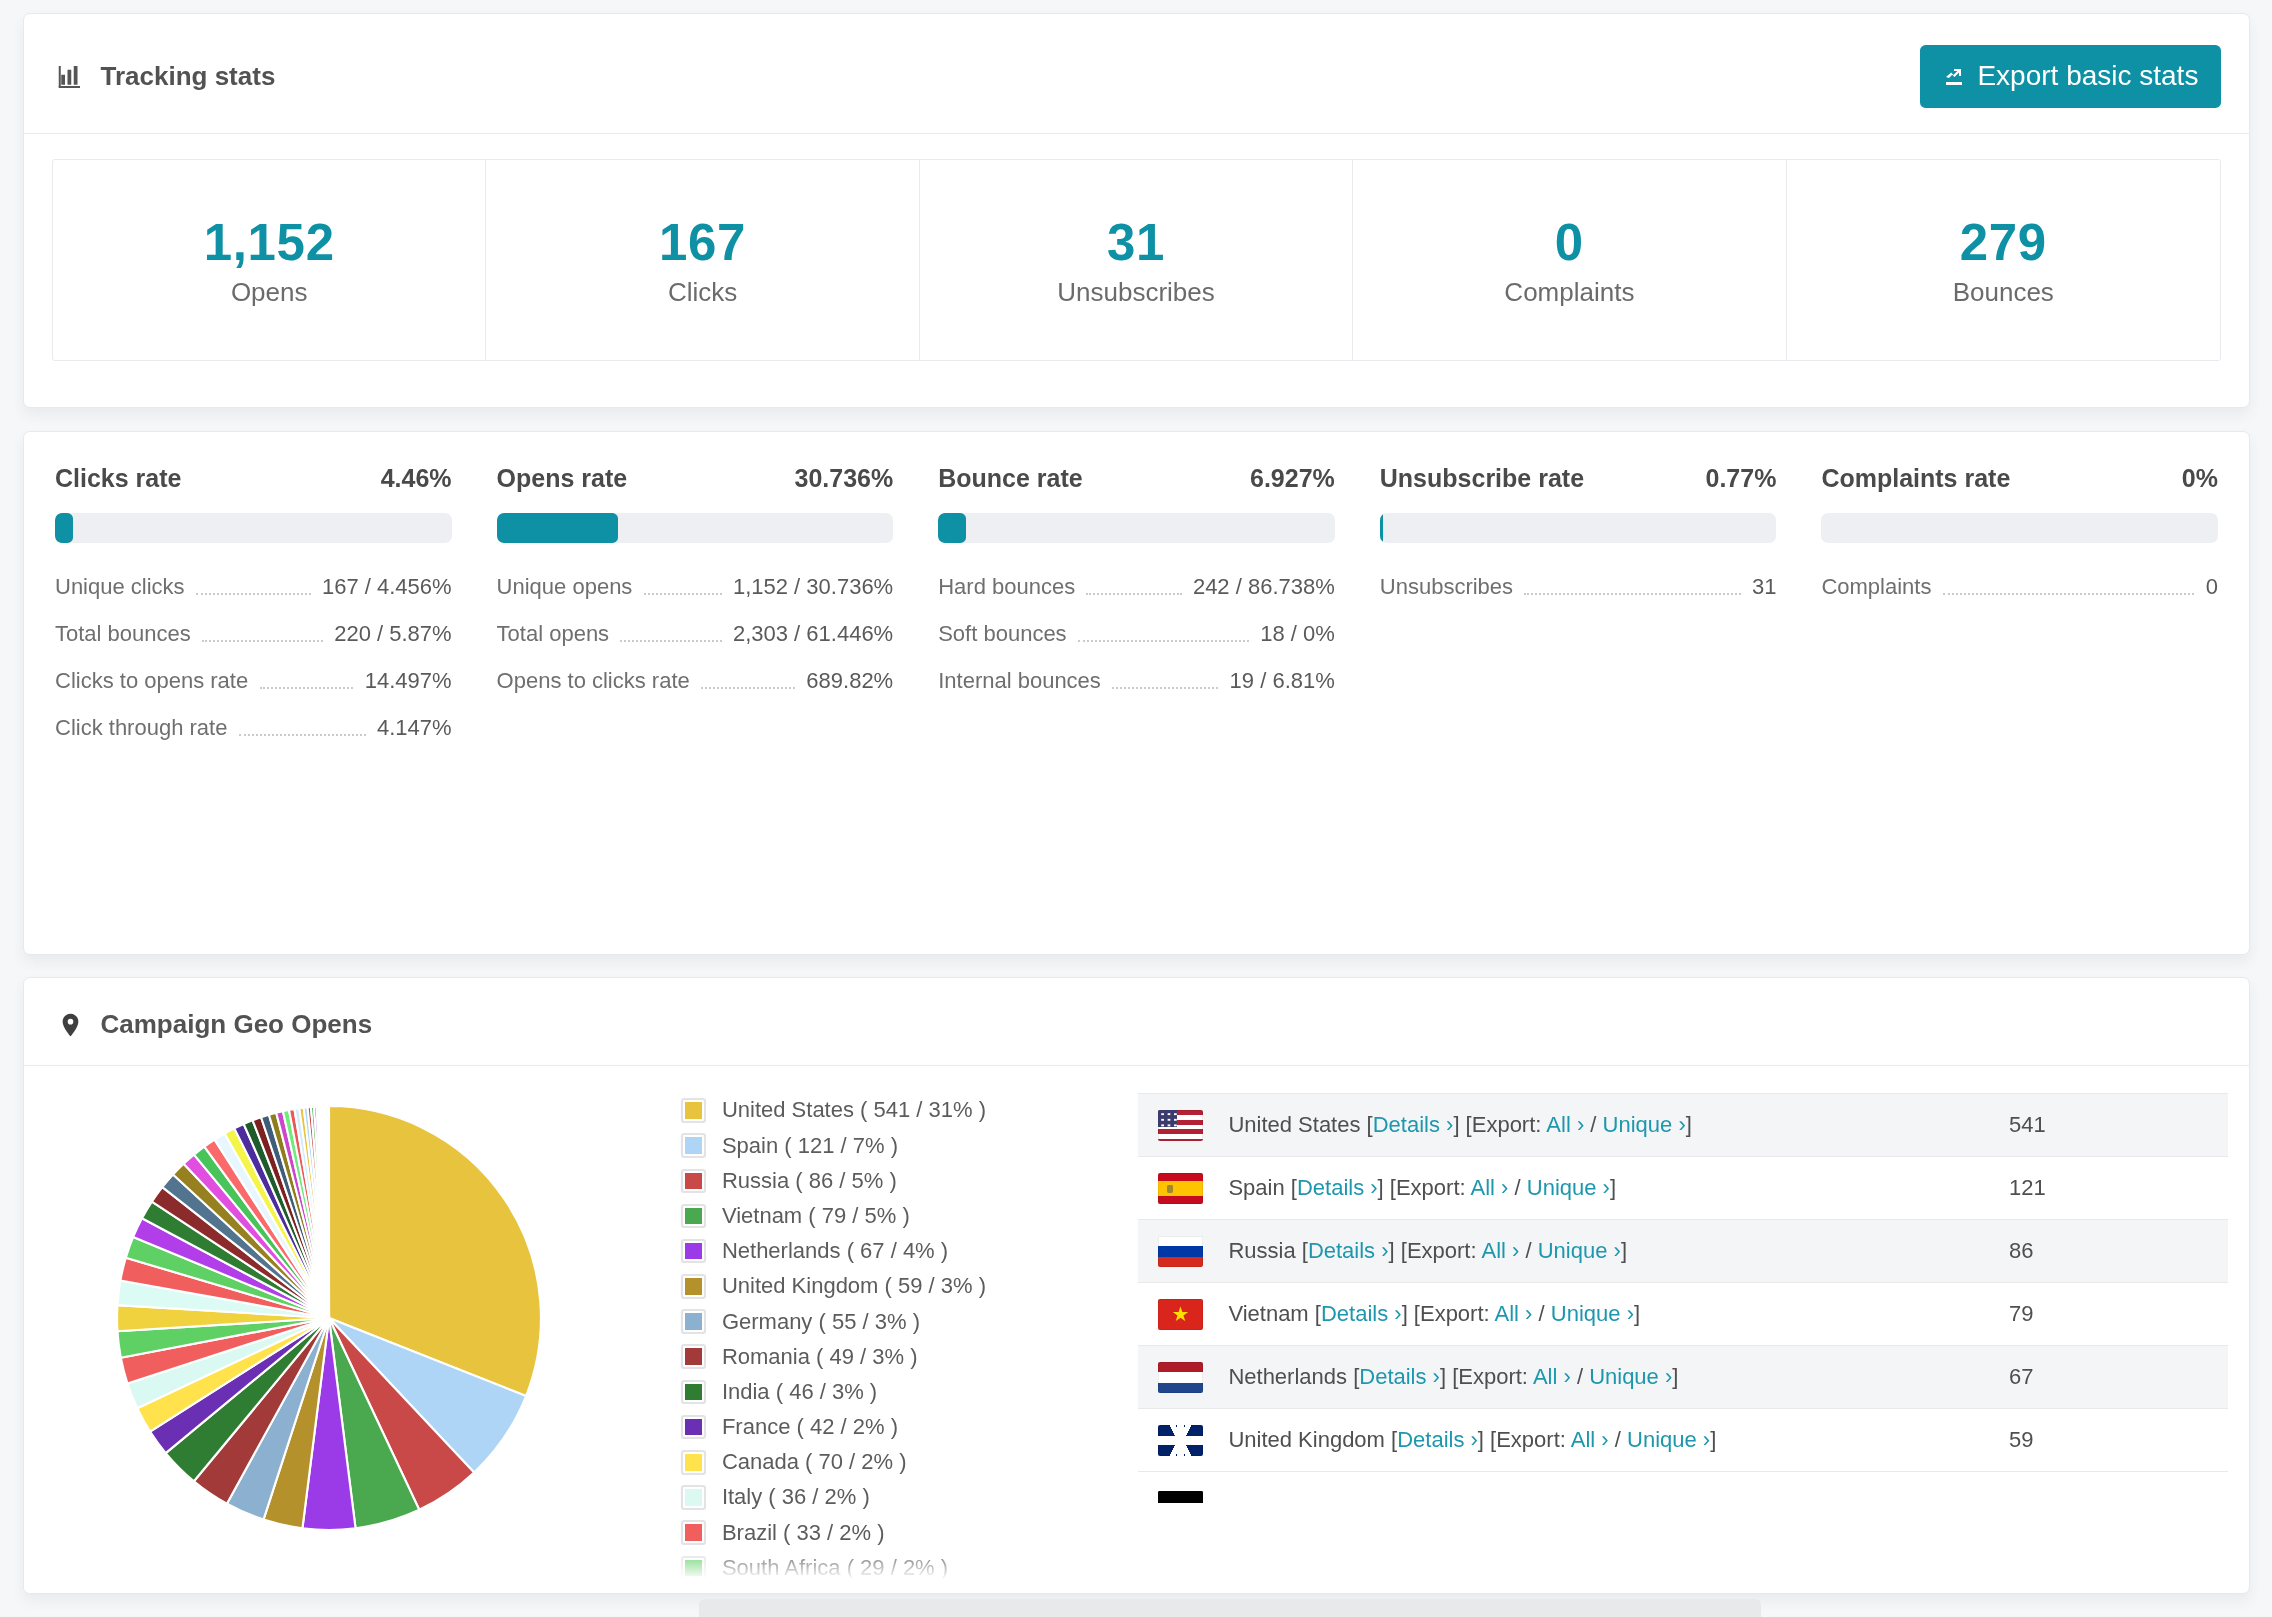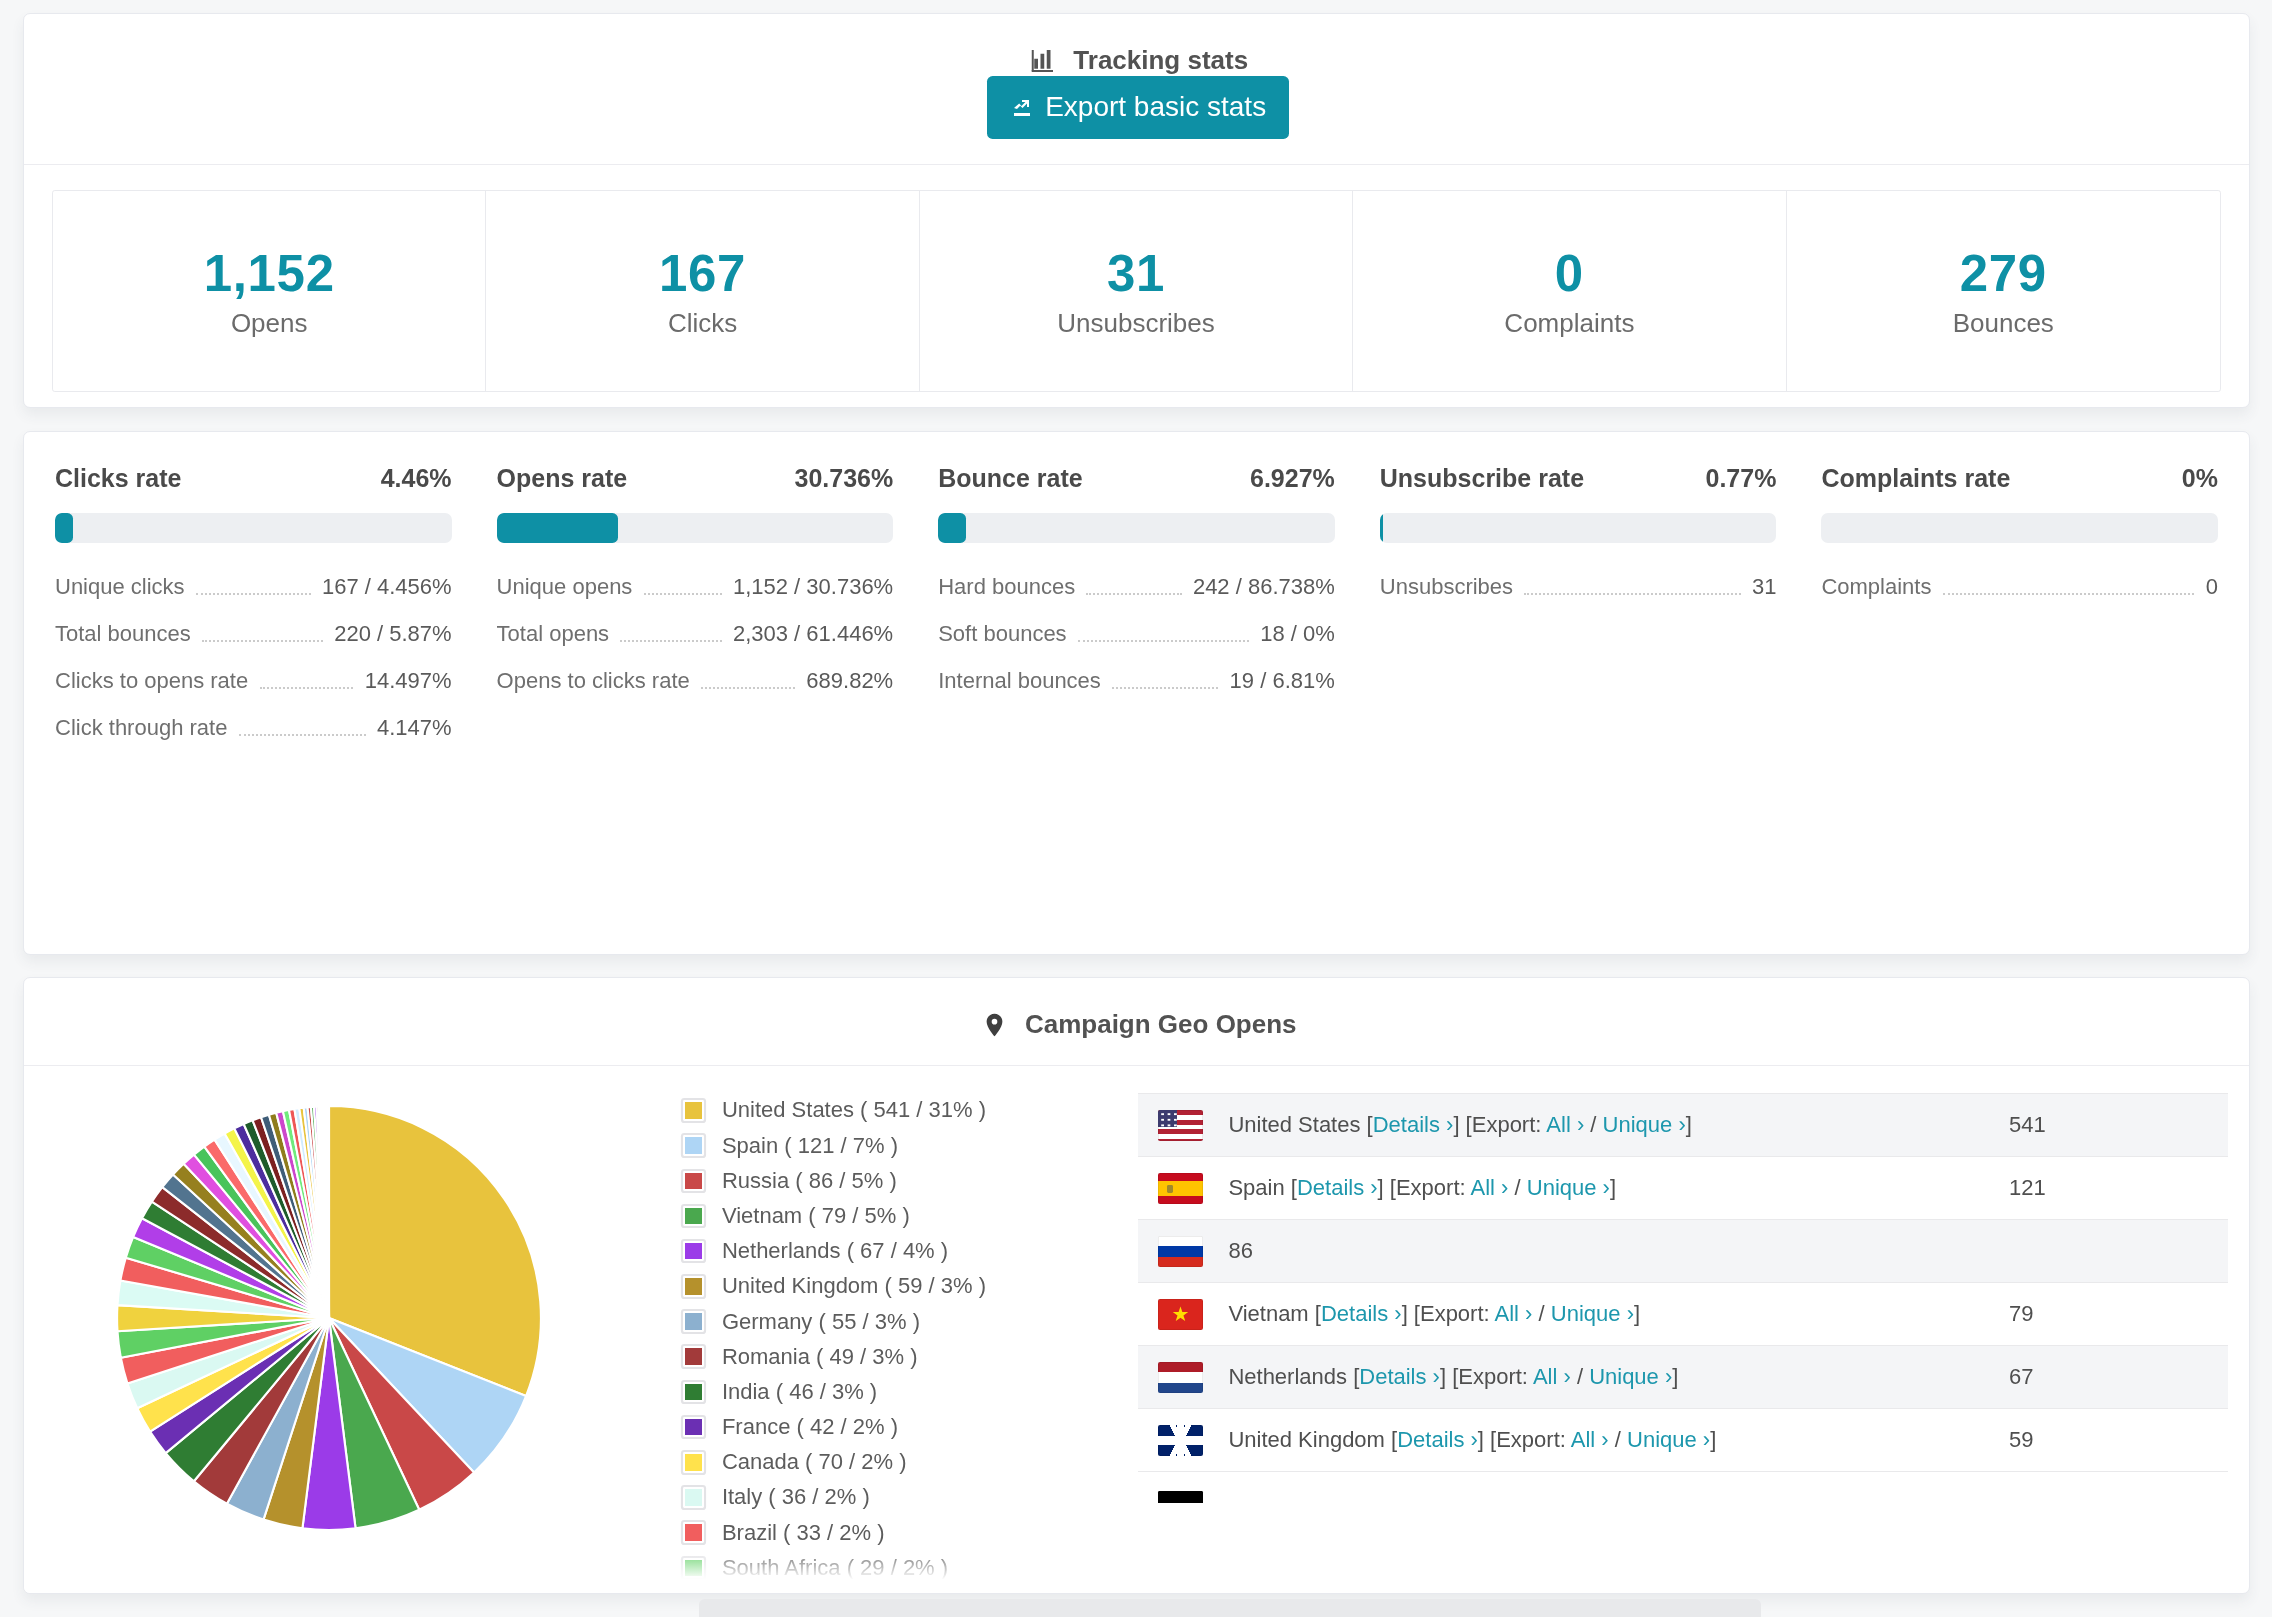--- a/index.html
+++ b/index.html
@@ -24,21 +24,20 @@
     box-shadow:0 7px 12.7px rgba(55,65,90,.07);
   }
   #card-tracking{top:12.7px;height:395px}
   #card-rates{top:431px;height:524px}
   #card-geo{top:977px;height:617px;overflow:hidden}
 
   
   .card-head{
     display:flex;align-items:center;padding:31px 28px 25.4px 31px;
     border-bottom:0.7px solid var(--hair);
-    flex-direction:column;
   }
   .card-title{font-size:26px;color:#525252;display:flex;align-items:center;gap:15.5px}
   .head-icon{width:30px;height:30px;flex:none;display:inline-flex;align-items:center;justify-content:center}
   .spacer{flex:1}
   .export-btn{
     background:var(--accent);color:#fff;border:none;border-radius:5.6px;
     font-size:28px;font-family:inherit;padding:15.5px 22.6px;display:flex;align-items:center;gap:11.3px;
     cursor:pointer;
   }
 
@@ -477,20 +476,22 @@
 
           <div class="g-row">
             <span class="flag flag-es"></span>
             <span class="col-main"><span class="row-name">Spain</span><span class="punct"> [</span><a class="lnk">Details ›</a><span class="punct">] [Export: </span><a class="lnk">All ›</a><span class="punct"> / </span><a class="lnk">Unique ›</a><span class="punct">]</span>
             </span>
             <span class="col-total">121</span>
           </div>
 
           <div class="g-row">
             <span class="flag flag-ru"></span>
+            <span class="col-main"><span class="row-name">Russia</span><span class="punct"> [</span><a class="lnk">Details ›</a><span class="punct">] [Export: </span><a class="lnk">All ›</a><span class="punct"> / </span><a class="lnk">Unique ›</a><span class="punct">]</span>
+            </span>
             <span class="col-total">86</span>
           </div>
 
           <div class="g-row">
             <span class="flag flag-vn"></span>
             <span class="col-main"><span class="row-name">Vietnam</span><span class="punct"> [</span><a class="lnk">Details ›</a><span class="punct">] [Export: </span><a class="lnk">All ›</a><span class="punct"> / </span><a class="lnk">Unique ›</a><span class="punct">]</span>
             </span>
             <span class="col-total">79</span>
           </div>
 

